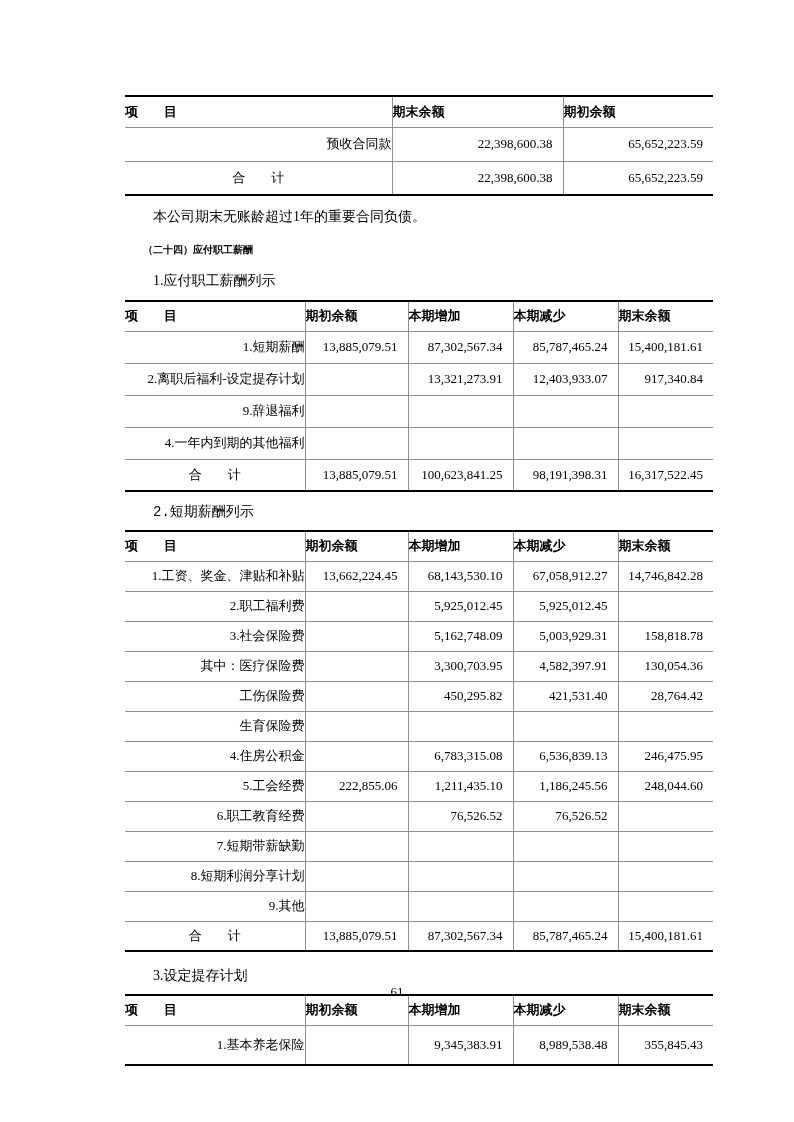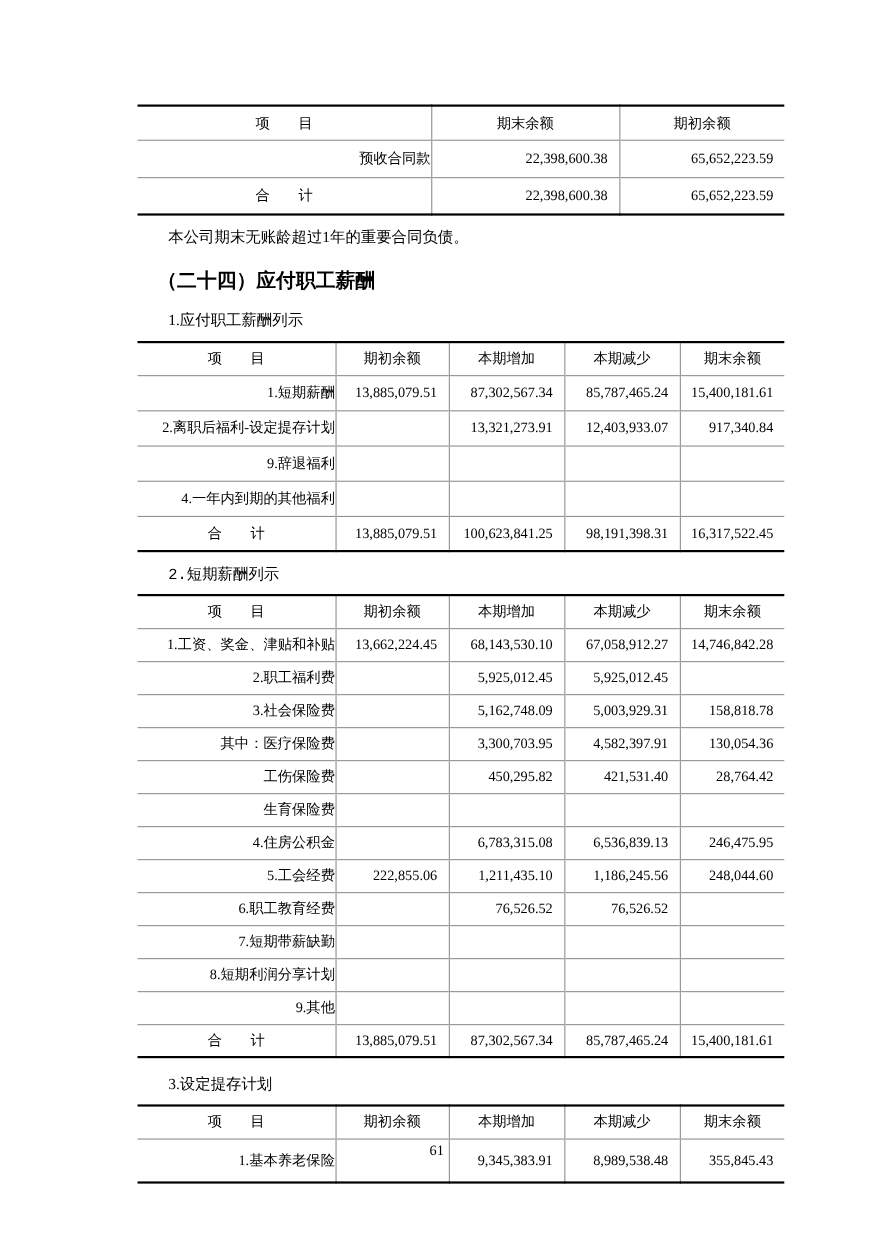--- a/index.html
+++ b/index.html
@@ -23,21 +23,21 @@
     font-size: 13px;
   }
   table.tbl th, table.tbl td {
     border-left: 1px solid #8f8f8f;
     vertical-align: middle;
     overflow: hidden;
     white-space: nowrap;
   }
   table.tbl th:first-child, table.tbl td:first-child { border-left: none; }
   table.tbl tbody td { border-top: 1px solid #8f8f8f; }
-  table.tbl th { font-weight: normal; text-align: center; }
+  table.tbl th { font-weight: bold; text-align: left; }
   
   table.t3 col.c1 { width: 267px; }
   table.t3 col.c2 { width: 171px; }
   table.t3 col.c3 { width: 150px; }
   table.t3 tr { height: 34px; }
   table.t3 thead tr { height: 31px; }
   
   table.t5 col.c1 { width: 180px; }
   table.t5 col.c2 { width: 103px; }
   table.t5 col.c3 { width: 105px; }
@@ -53,35 +53,35 @@
   .num { text-align: right; padding-right: 10px; }
   .note {
     margin-top: 11px;
     padding-left: 28px;
     font-size: 14px;
     line-height: 19px;
   }
   .sec-heading {
     margin-top: 17px;
     padding-left: 18px;
-    font-size: 18px;
+    font-size: 10px;
     font-weight: bold;
   }
   .sub-heading {
     margin-top: 15px;
     padding-left: 28px;
     font-size: 14px;
     font-weight: normal;
   }
   .sub-heading.tight { margin-top: 11px; font-family: Liberation Mono, monospace; }
   .gap-table { margin-top: 10px; }
   .gap-table-sm { margin-top: 9px; }
   .page-number {
     position: absolute;
-    top: 1038px;
+    top: 984px;
     left: 0;
     width: 794px;
     text-align: center;
     font-size: 13px;
   }
 </style>
 </head>
 <body>
 
 <div class="page">

